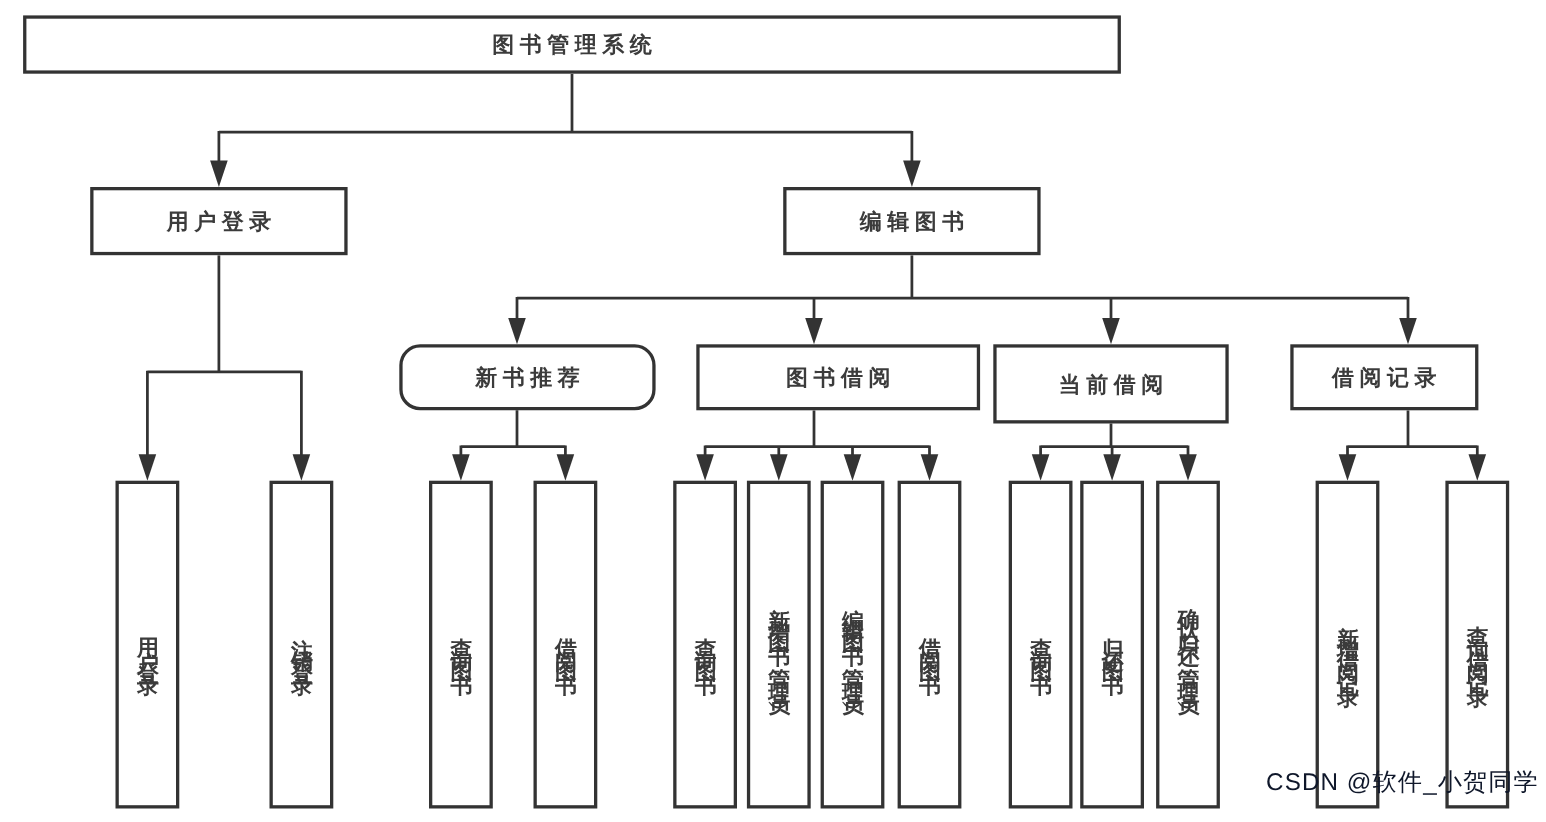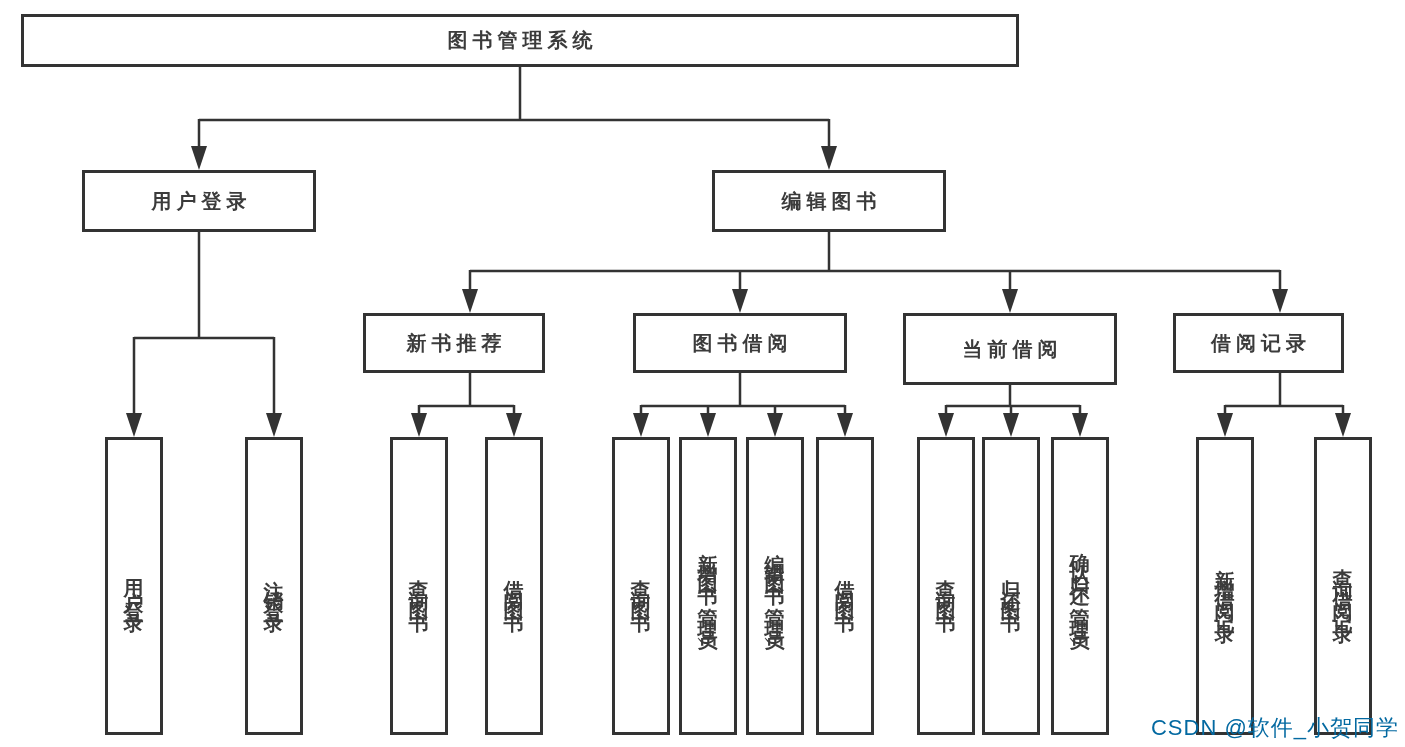--- a/index.html
+++ b/index.html
@@ -30,23 +30,23 @@
   }
   .leaf span{
     writing-mode:vertical-rl;
     letter-spacing:11px;
     font-size:20px;
     color:#3b3b3b;
     line-height:1;
   }
   .watermark{
     position:absolute;
-    right:6px;bottom:4px;
+    right:6px;bottom:21px;
     font-size:22px;
-    color:#0369a1;
+    color:#0f172a;
     letter-spacing:1px;
     z-index:3;
     white-space:nowrap;
   }
 </style>
 </head>
 <body>
 
 <div class="canvas">
 
@@ -83,22 +83,22 @@
       <use href="#ah" x="1225" y="437"></use>
         <use href="#ah" x="1343" y="437"></use>
     </g>
   </svg>
 
   <div class="node" style="left:21px;top:14px;width:998px;height:53px;">图书管理系统</div>
 
   <div class="node" style="left:82px;top:170px;width:234px;height:62px;">用户登录</div>
   <div class="node" style="left:712px;top:170px;width:234px;height:62px;">编辑图书</div>
 
-  <div class="node" style="left:363px;top:313px;width:182px;height:60px;">新书推荐</div>
-  <div class="node" style="left:633px;top:313px;width:214px;height:60px;">图书借阅</div>
+  <div class="node" style="left:363px;top:313px;width:233px;height:60px;border-radius:19px;">新书推荐</div>
+  <div class="node" style="left:633px;top:313px;width:258px;height:60px;">图书借阅</div>
   <div class="node" style="left:903px;top:313px;width:214px;height:72px;">当前借阅</div>
   <div class="node" style="left:1173px;top:313px;width:171px;height:60px;text-align:center;">借阅记录</div>
 
   <div class="node leaf" style="left:105px;top:437px;width:58px;height:298px;">
     <span>用户登录</span>
   </div>
   <div class="node leaf" style="left:245px;top:437px;width:58px;height:298px;">
     <span>注销登录</span>
   </div>
 

